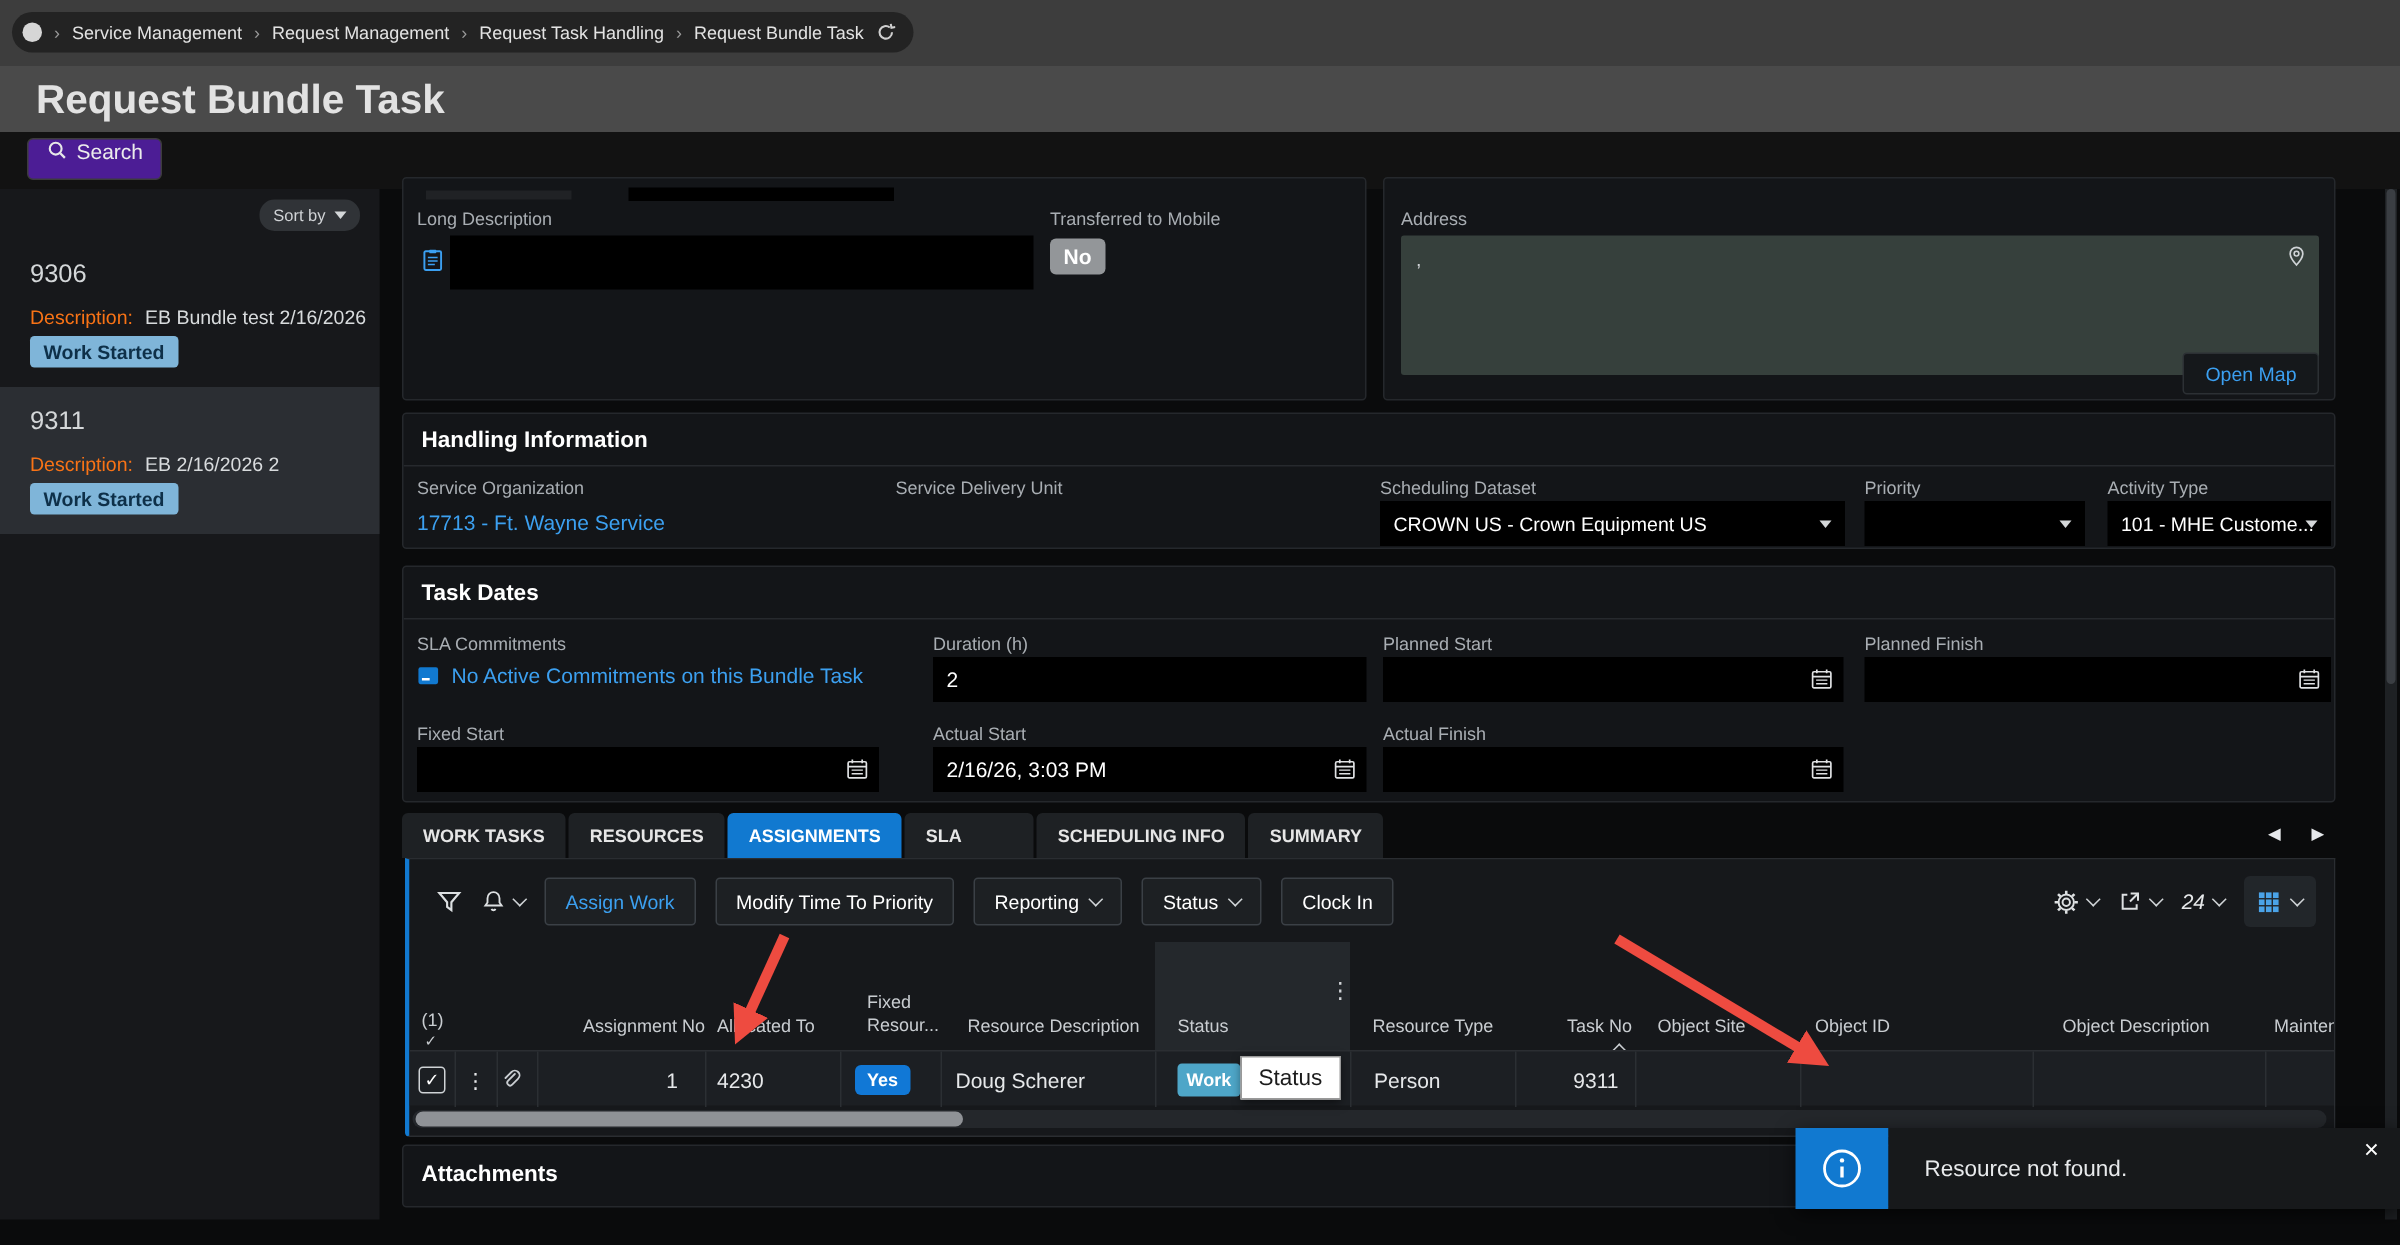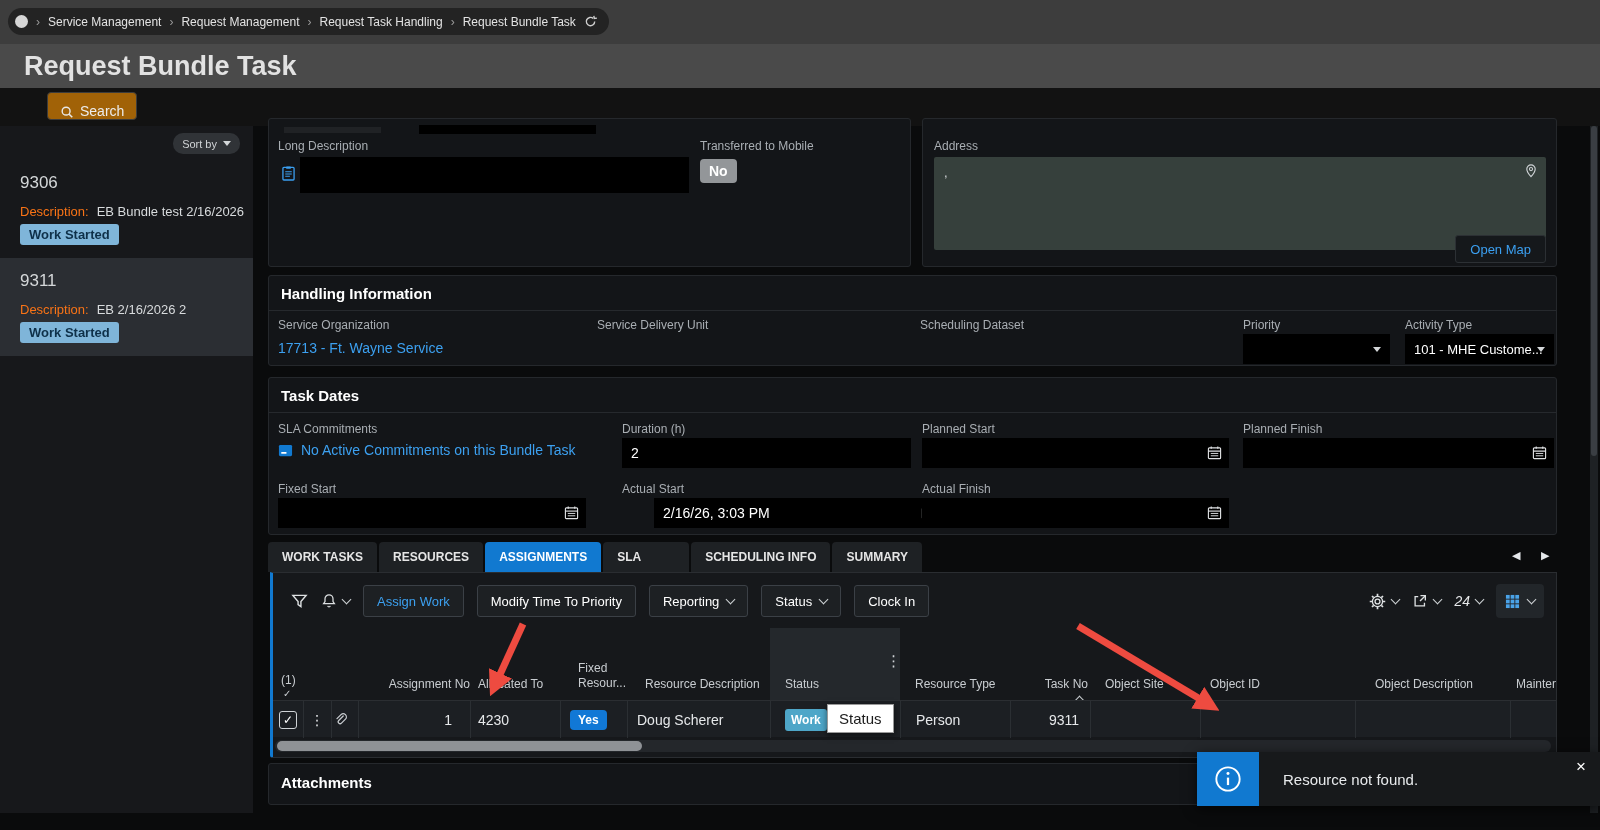--- a/index.html
+++ b/index.html
@@ -11,21 +11,21 @@
 
   
   .topbar { left:0; top:0; width:1600px; height:44px; background:#3d3d3d; }
   .breadcrumb { left:8px; top:8px; height:27px; background:#232323; border-radius:14px; display:inline-flex; align-items:center; padding:0 12px 0 7px; gap:8px; font-size:12px; color:#e3e3e3; }
   .bc-dot { width:13px; height:13px; border-radius:50%; background:#d6d6d6; }
   .bc-sep { color:#9a9a9a; font-size:12px; }
   .bc-link { cursor:pointer; white-space:nowrap; }
   .titleband { left:0; top:44px; width:1600px; height:44px; background:#4a4a4a; }
   .pagetitle { margin-left:24px; line-height:44px; font-size:27px; font-weight:bold; color:#e2e2e2; }
   .searchrow { left:0; top:88px; width:1600px; height:38px; background:#121212; }
-  .search-btn { left:18px; top:4px; height:28px; padding:0 12px; background:#a16207; border:1px solid #3c3c3c; border-radius:4px; color:#ececec; font-size:14px; display:inline-flex; align-items:flex-end; gap:6px; cursor:pointer;margin-left:29px; }
+  .search-btn { left:18px; top:4px; height:28px; padding:0 12px; background:#4c1d95; border:1px solid #3c3c3c; border-radius:4px; color:#ececec; font-size:14px; display:inline-flex; align-items:flex-start; gap:6px; cursor:pointer; }
 
   
   .sidebar { left:0; top:126px; width:253px; height:687px; background:#17181b; }
   .sortby { right:13px; top:7px; height:21px; padding:0 9px; background:#303337; border-radius:10px; font-size:11px; color:#d0d3d6; display:inline-flex; align-items:center; gap:6px; border:none; cursor:pointer; }
   .tri { width:0; height:0; border-left:4px solid transparent; border-right:4px solid transparent; border-top:5px solid #d4d7d9; display:inline-block; }
   .side-card { left:0; width:253px; height:98px; padding-left:20px; cursor:pointer; }
   .side-card .cid { position:absolute; top:13px; font-size:17px; color:#d4d7d9; }
   .side-card .crow { position:absolute; top:44px; font-size:13px; display:flex; gap:8px; white-space:nowrap; }
   .side-card .clab { color:#f97316; }
   .side-card .cval { color:#d8dbdd; }
@@ -184,20 +184,24 @@
     <div class="label" style="left:431px; top:20px;">Transferred to Mobile</div>
     <span class="badge-no" style="left:431px; top:40px;">No</span>
   </div>
 
   <div class="panel" style="left:268px; top:275px; width:1289px; height:91px;">
     <div class="ptitle">Handling Information</div>
     <div class="label" style="left:9px; top:42px;">Service Organization</div>
     <span class="abs link" style="left:9px; top:64px;">17713 - Ft. Wayne Service</span>
     <div class="label" style="left:328px; top:42px;">Service Delivery Unit</div>
     <div class="label" style="left:651px; top:42px;">Scheduling Dataset</div>
+    <div class="dd" style="left:651px; top:58px; width:310px;">
+      <span>CROWN US - Crown Equipment US</span>
+      <span class="tri"></span>
+    </div>
     <div class="label" style="left:974px; top:42px;">Priority</div>
     <div class="dd" style="left:974px; top:58px; width:147px;">
       <span class="tri"></span>
     </div>
     <div class="label" style="left:1136px; top:42px;">Activity Type</div>
     <div class="dd" style="left:1136px; top:58px; width:149px;">
       <span>101 - MHE Custome...</span>
       <span class="tri"></span>
     </div>
   </div>
@@ -249,21 +253,21 @@
             <rect x="1.5" y="3" width="13" height="11.5" rx="1" fill="none" stroke="#e0e2e4" stroke-width="1.2"></rect>
             <line x1="1.5" y1="6.5" x2="14.5" y2="6.5" stroke="#e0e2e4" stroke-width="1.2"></line>
             <line x1="4.5" y1="1.5" x2="4.5" y2="4" stroke="#e0e2e4" stroke-width="1.2"></line>
             <line x1="11.5" y1="1.5" x2="11.5" y2="4" stroke="#e0e2e4" stroke-width="1.2"></line>
             <line x1="4" y1="9" x2="12" y2="9" stroke="#e0e2e4"></line>
             <line x1="4" y1="11.5" x2="12" y2="11.5" stroke="#e0e2e4"></line>
           </svg>
         </span>
     </div>
     <div class="label" style="left:353px; top:104px;">Actual Start</div>
-    <div class="input" style="left:353px; top:120px; width:289px; height:30px;margin-left:32px;">
+    <div class="input" style="left:353px; top:120px; width:289px; height:30px;">
       <span>2/16/26, 3:03 PM</span>
       <span class="cal">
           <svg viewBox="0 0 16 16" width="15" height="15">
             <rect x="1.5" y="3" width="13" height="11.5" rx="1" fill="none" stroke="#e0e2e4" stroke-width="1.2"></rect>
             <line x1="1.5" y1="6.5" x2="14.5" y2="6.5" stroke="#e0e2e4" stroke-width="1.2"></line>
             <line x1="4.5" y1="1.5" x2="4.5" y2="4" stroke="#e0e2e4" stroke-width="1.2"></line>
             <line x1="11.5" y1="1.5" x2="11.5" y2="4" stroke="#e0e2e4" stroke-width="1.2"></line>
             <line x1="4" y1="9" x2="12" y2="9" stroke="#e0e2e4"></line>
             <line x1="4" y1="11.5" x2="12" y2="11.5" stroke="#e0e2e4"></line>
           </svg>

